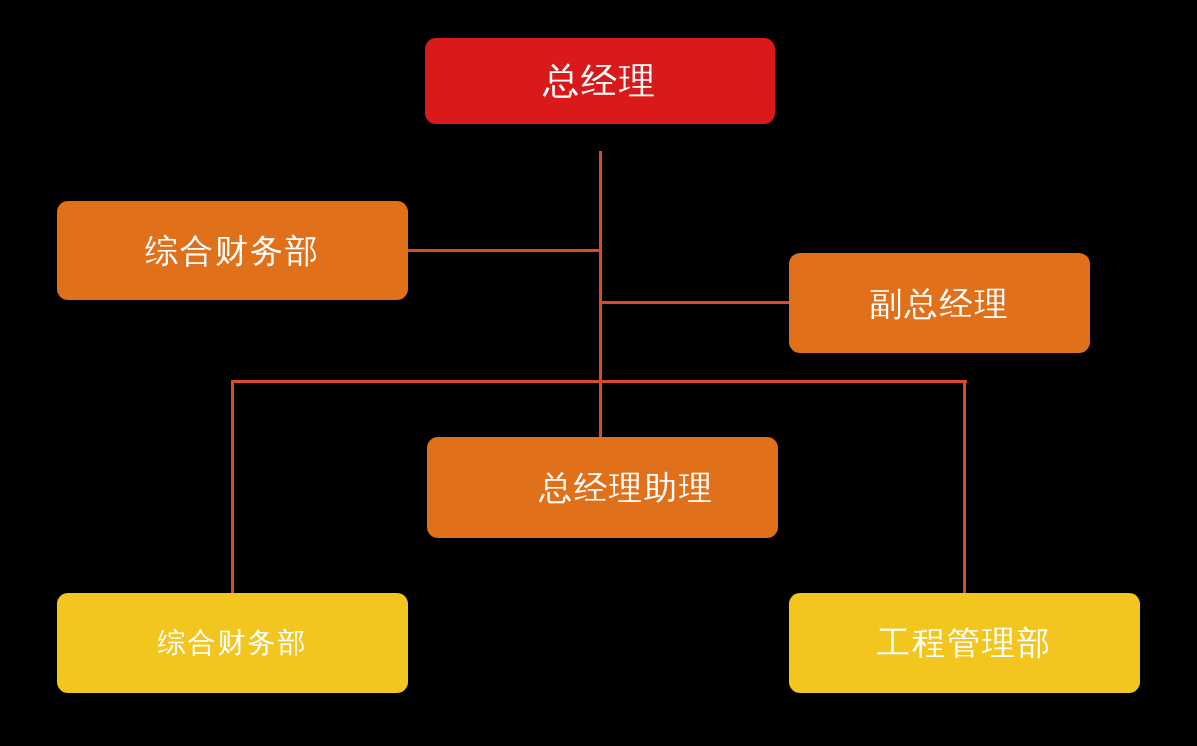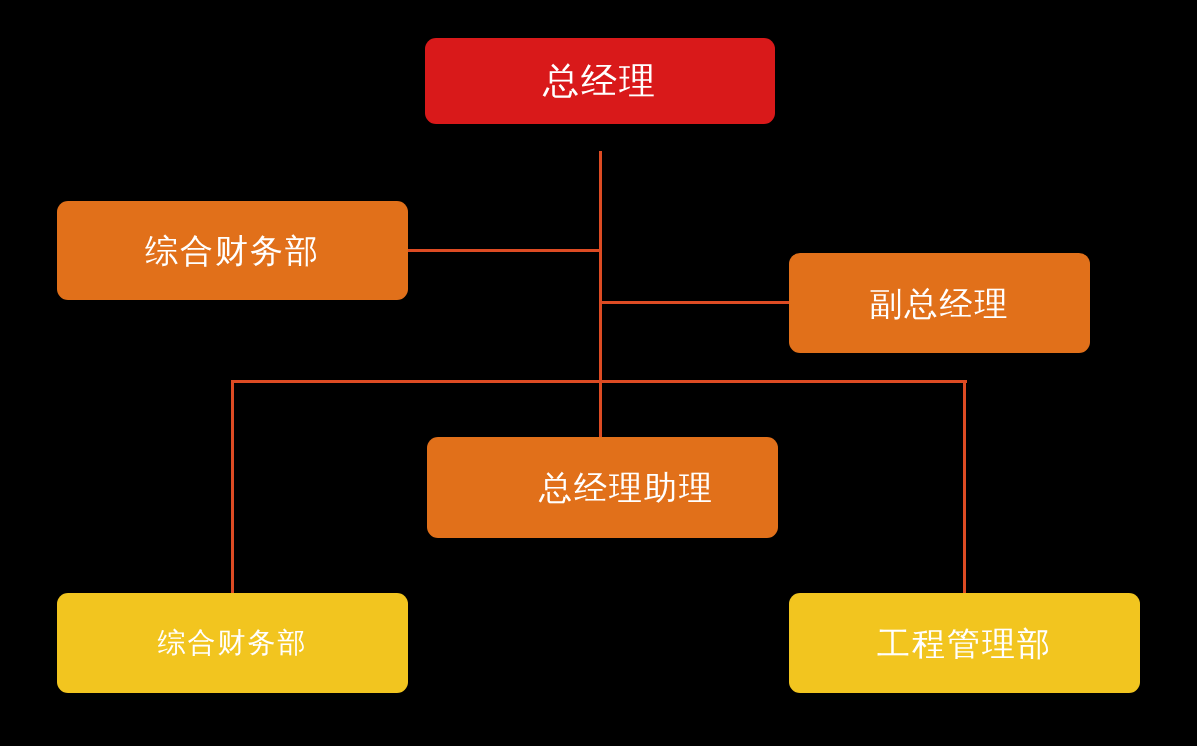--- a/index.html
+++ b/index.html
@@ -60,20 +60,21 @@
   }
   .n-finance {
     left: 57px;   top: 593px;  width: 351px; height: 100px;
     background: #F2C51F;
     font-size: 28px;
   }
   .n-engineering {
     left: 789px;  top: 593px;  width: 351px; height: 100px;
     background: #F2C51F;
     font-size: 33px;
+    font-family: Liberation Serif, serif;
   }
   
   
   .c-trunk       { left: 599px; top: 151px; width: 3px;   height: 287px; }
   
   .c-left-branch { left: 408px; top: 249px; width: 192px; height: 3px;  }
   
   .c-right-branch{ left: 600px; top: 301px; width: 189px; height: 3px;  }
   
   .c-bus         { left: 231px; top: 380px; width: 736px; height: 3px;  }

